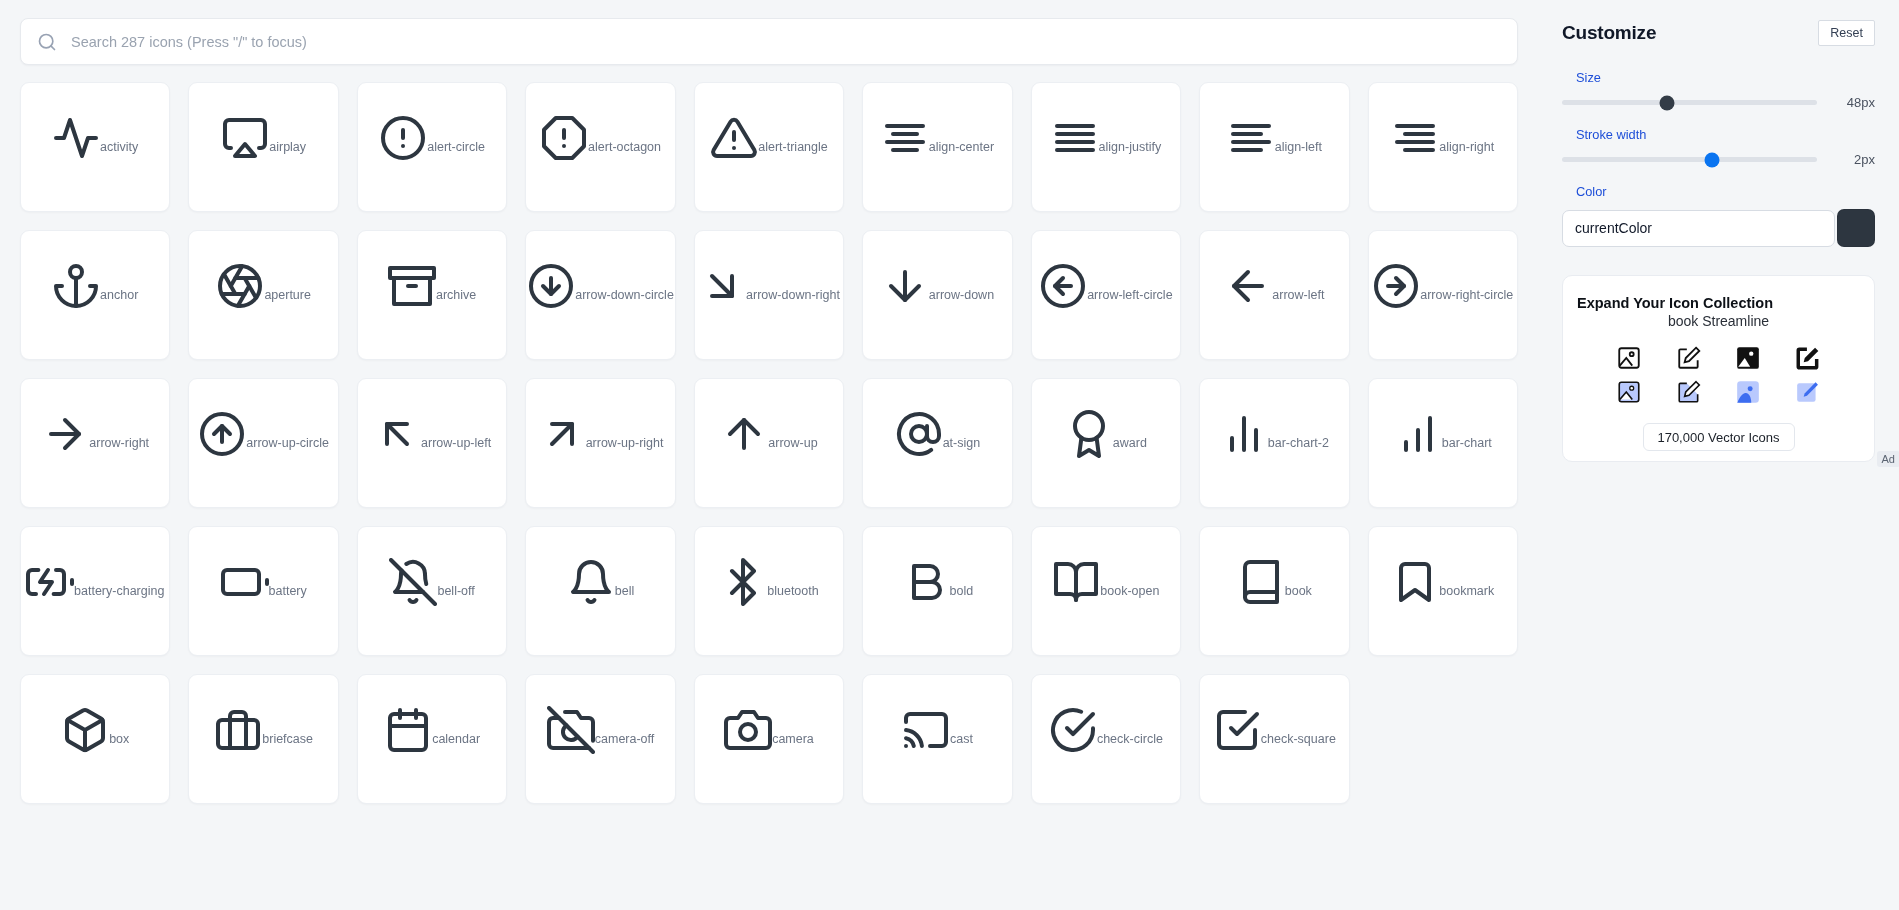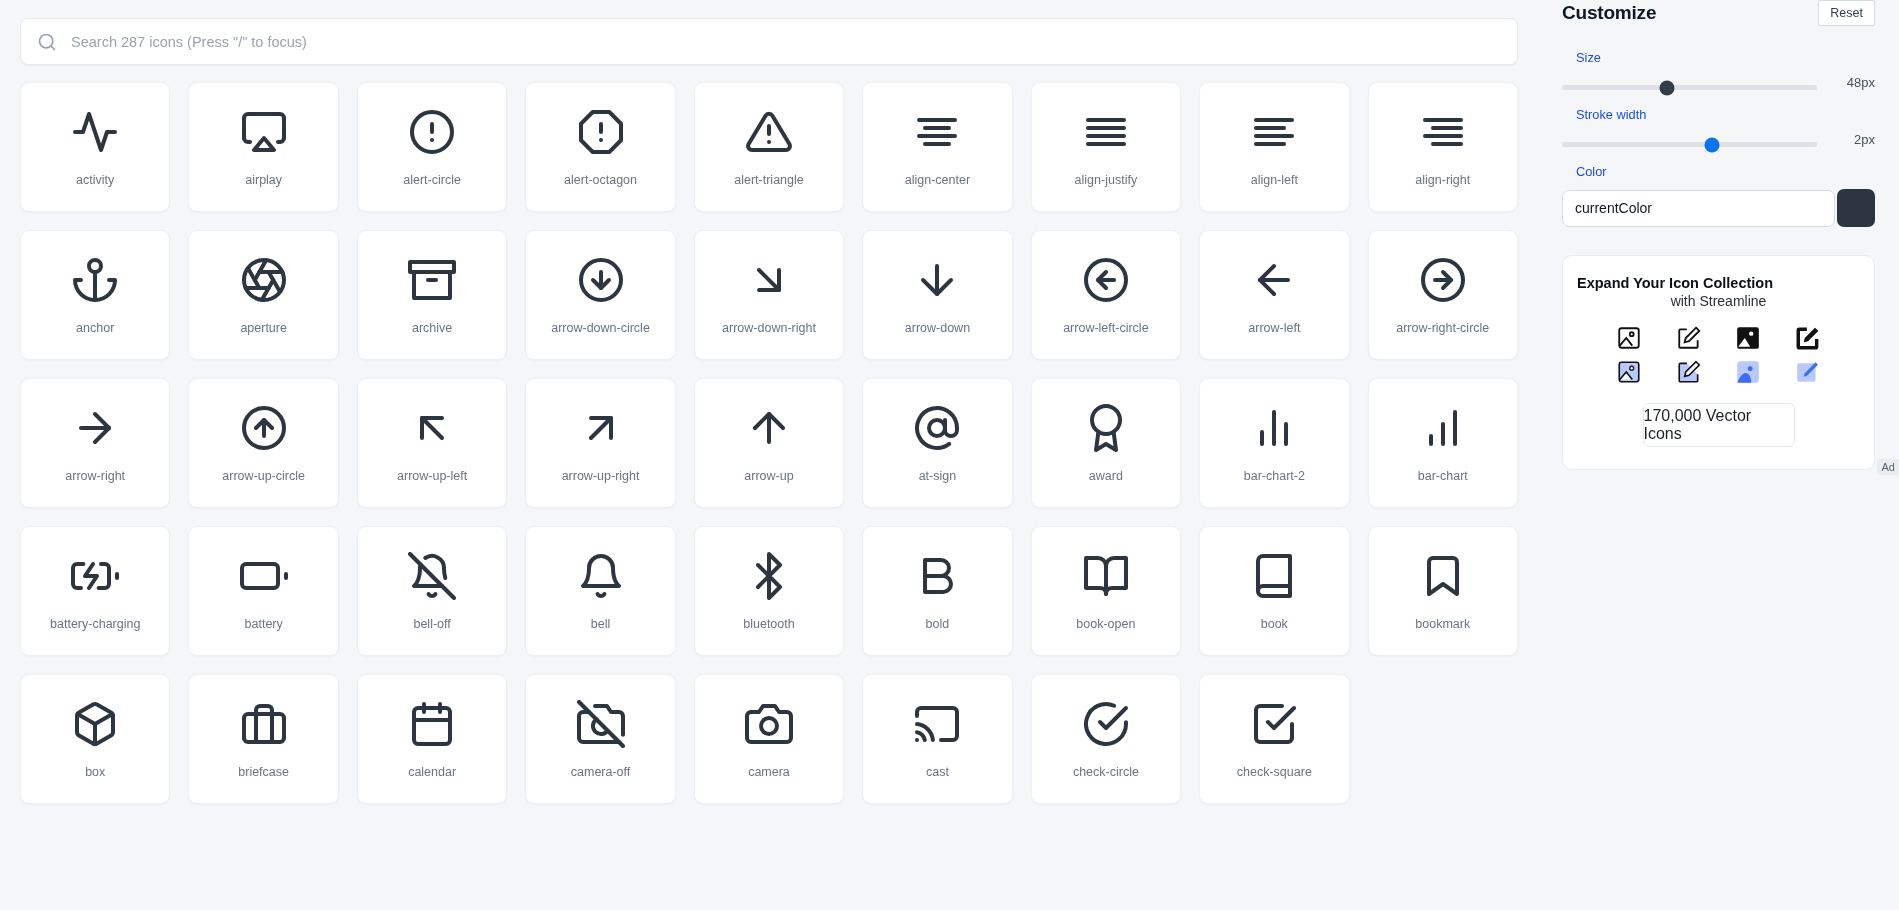--- a/index.html
+++ b/index.html
@@ -45,21 +45,21 @@
     grid-template-columns: repeat(9, 1fr);
     column-gap: 18px;
     row-gap: 18px;
   }
   .icon-card {
     background: #ffffff;
     border: 1px solid #eceff3;
     border-radius: 9px;
     height: 130px;
     display: flex;
-    flex-direction: column;
+    flex-direction: row;
     align-items: center;
     justify-content: center;
     cursor: pointer;
     box-shadow: 0 1px 2px rgba(16,24,40,.03);
   }
   .icon-glyph {
     width: 48px; height: 48px;
     color: #2d3640;
     display: flex; align-items: center; justify-content: center;
     margin-bottom: 18px;
@@ -69,40 +69,40 @@
     font-size: 12.5px;
     color: #6b7484;
     text-align: center;
     line-height: 1;
   }
 
   
   .sidebar {
     width: 361px; height: 910px;
     background: #f4f6f8;
-    padding: 0 24px 0 24px;
+    padding: 20px 24px 0 24px;
     position: relative;
   }
   .side-head {
     display: flex; align-items: center; justify-content: space-between;
     margin-bottom: 24px;
   }
   .side-title { font-size: 19px; font-weight: 700; color: #101828; letter-spacing: -.2px; }
   .reset-btn {
     font-family: "Liberation Sans", sans-serif;
     font-size: 12.5px; color: #344054;
     background: #ffffff;
     border: 1px solid #d7dce3;
     border-radius: 2px;
     padding: 5px 11px;
     cursor: pointer;
   }
   .ctrl { margin-bottom: 17px; }
   .ctrl-label { font-size: 12.8px; color: #1d4ed8; margin-bottom: 10px; margin-left: 14px; }
-  .slider-row { display: flex; align-items: flex-end; gap: 12px; }
+  .slider-row { display: flex; align-items: center; gap: 12px; }
   .track {
     position: relative;
     flex: 1; height: 5px;
     background: #dde1e7;
     border-radius: 3px;
     cursor: pointer;
   }
   .thumb {
     position: absolute; top: 50%;
     width: 15px; height: 15px;
@@ -148,26 +148,26 @@
   .ad-t2 { font-size: 14px; color: #2a2f38; text-align: center; margin-top: 1px; }
   .ad-icons {
     display: grid;
     grid-template-columns: repeat(4, 1fr);
     row-gap: 8px;
     margin: 16px 22px 0 22px;
     justify-items: center;
   }
   .ad-icons svg { width: 26px; height: 26px; display: block; }
   .ad-cta {
-    margin: 18px auto 12px auto;
-    width: 152px; height: 44px;
+    margin: 18px auto 0 auto;
+    width: 152px; height: 28px;
     border: 1px solid #e3e7ed;
     border-radius: 6px;
     display: flex; align-items: center; justify-content: center;
-    font-size: 16px; color: #1b2028;
+    font-size: 13px; color: #1b2028;
     background: #fff; cursor: pointer;
   }
   .ad-tag {
     position: absolute; right: -26px; bottom: -6px;
     background: #e9ecf1; color: #5b6472;
     font-size: 11px; border-radius: 3px;
     padding: 2px 5px;
   }
 </style>
 </head>
@@ -645,21 +645,21 @@
     <div class="ctrl">
       <div class="ctrl-label">Color</div>
       <div class="color-row">
         <input class="color-input" type="text" value="currentColor" style="">
         <div class="color-swatch" style="background: rgb(45, 54, 64);"></div>
       </div>
     </div>
 
     <div class="ad-card">
       <div class="ad-t1">Expand Your Icon Collection</div>
-      <div class="ad-t2">with Streamline</div>
+      <div class="ad-t2">book Streamline</div>
 
       <div class="ad-icons">
         <svg viewBox="0 0 24 24" fill="none" stroke="#111" stroke-width="1.7">
           <rect x="3" y="3" width="18" height="18" rx="2"></rect>
           <circle cx="14.5" cy="8.5" r="1.8"></circle>
           <path d="M3.5 19l6-7 5.5 7"></path>
         </svg>
         <svg viewBox="0 0 24 24" fill="none" stroke="#111" stroke-width="1.7">
           <path d="M20 14v6a1 1 0 0 1-1 1H4a1 1 0 0 1-1-1V5a1 1 0 0 1 1-1h6"></path>
           <path d="M18.5 2.5l3 3L12 15l-4 1 1-4z"></path>

